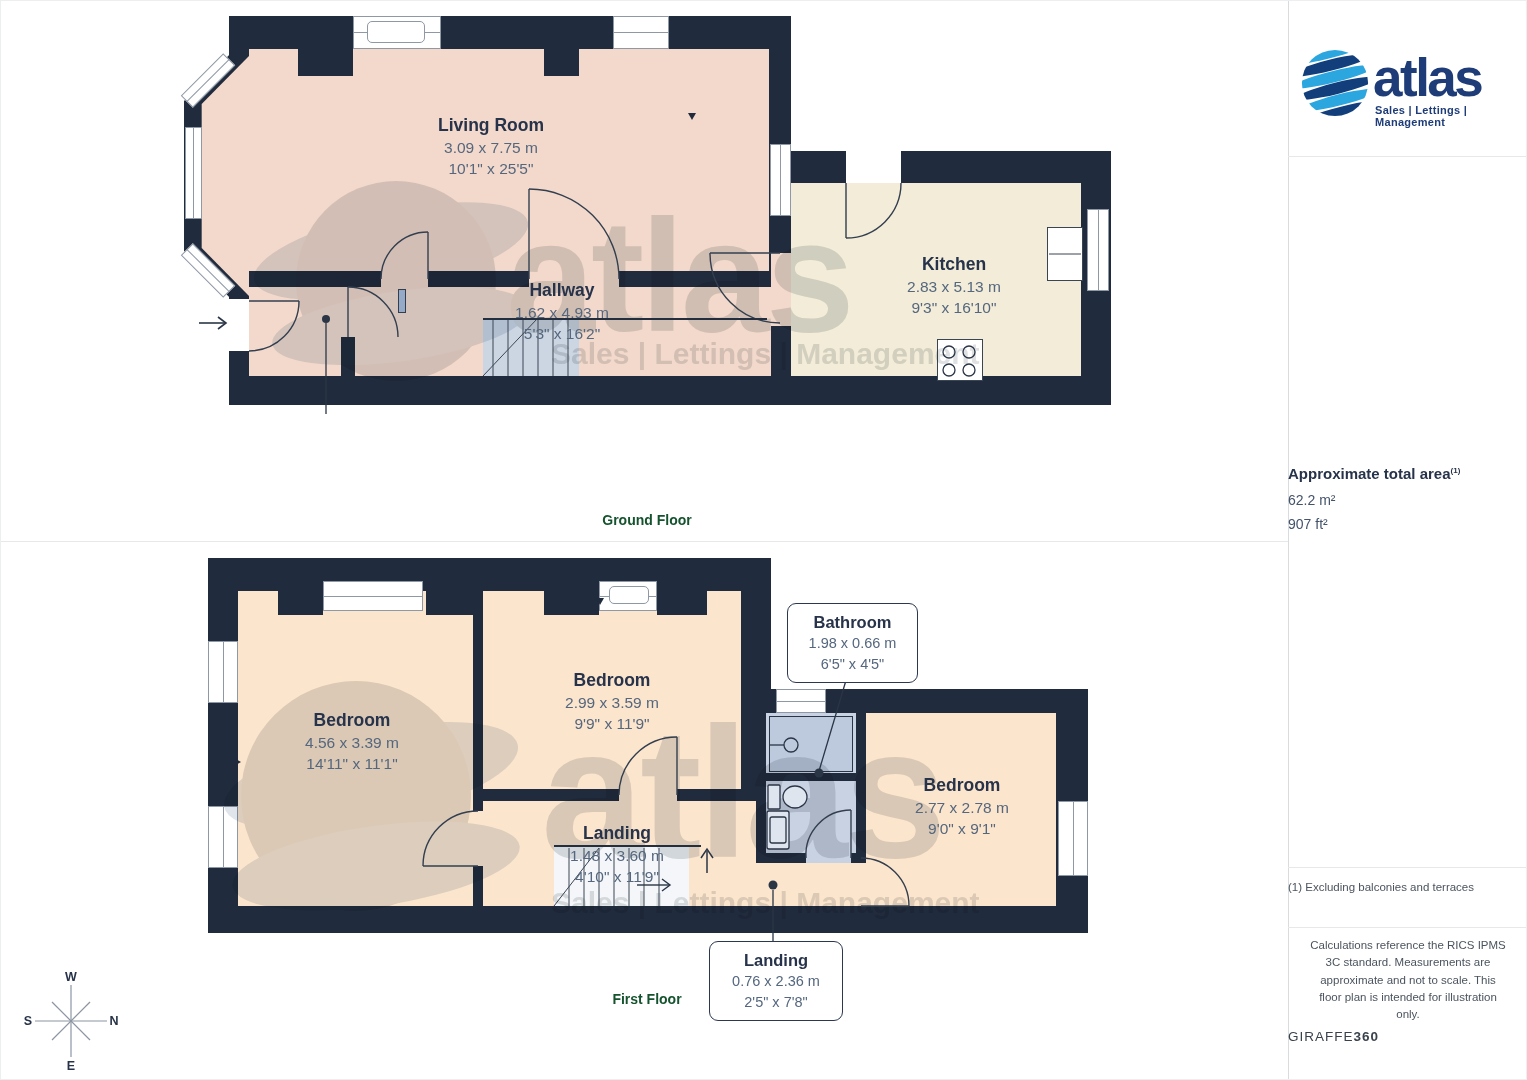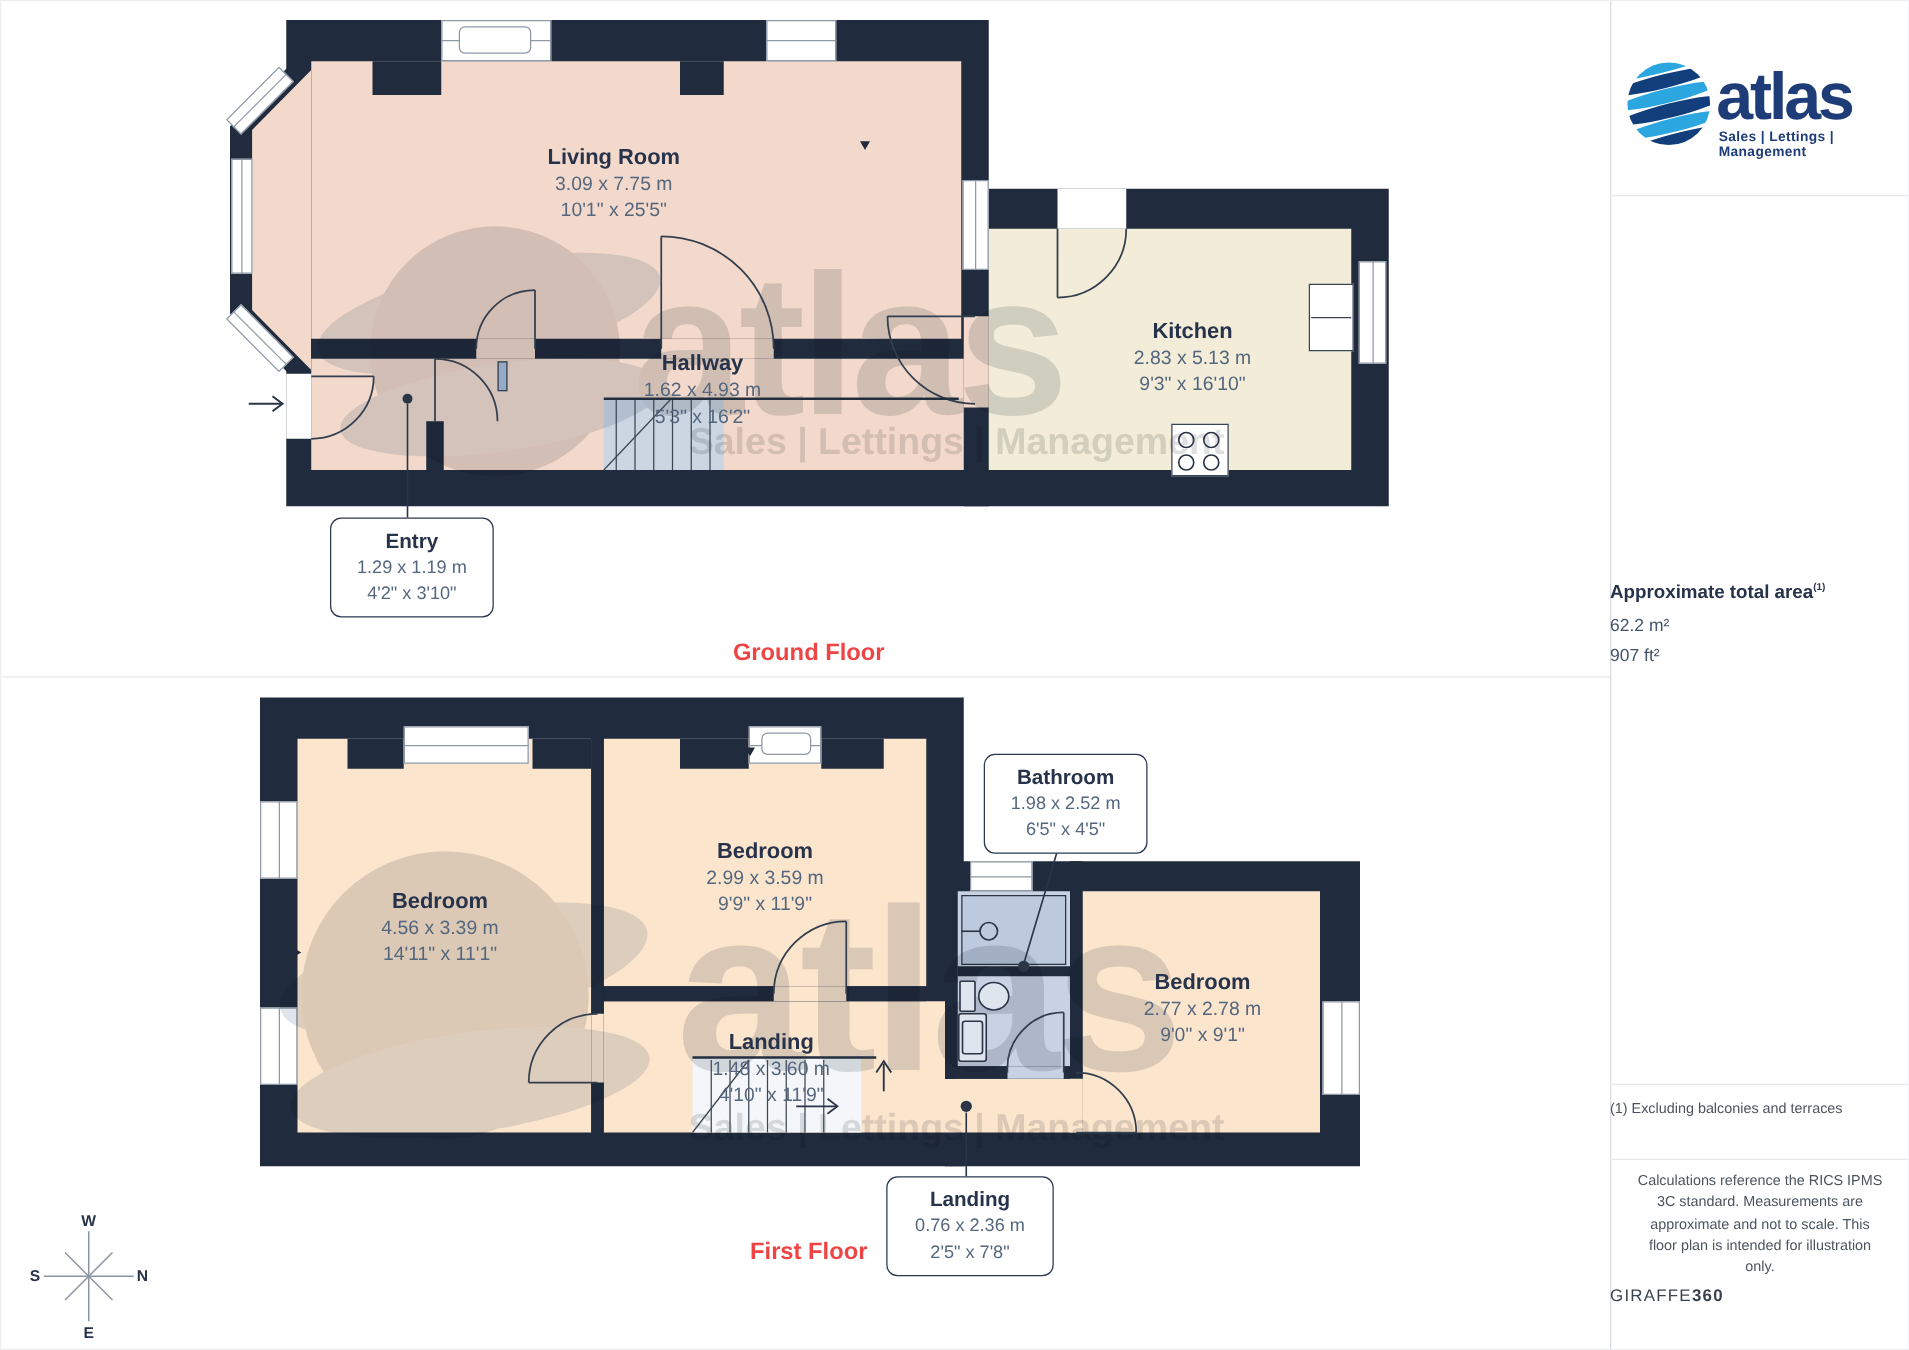--- a/index.html
+++ b/index.html
@@ -24,21 +24,21 @@
   .wm-circle{position:absolute;border-radius:50%;background:#c2c7cb;}
   .wm-leaf{position:absolute;border-radius:50%;background:#c5d0da;}
   .wm-name{position:absolute;font-weight:700;color:#c0c4c8;letter-spacing:-4px;line-height:1;}
   .wm-tag{position:absolute;font-weight:700;color:#c2c6c9;}
   .room-label{position:absolute;text-align:center;z-index:30;}
   .rname{display:block;font-size:17.5px;font-weight:700;color:#27334a;line-height:1.3;}
   .rdim{display:block;font-size:15.5px;color:#55677e;line-height:1.4;}
   .callout{position:absolute;background:#fff;border:1.6px solid #2b3850;border-radius:9px;text-align:center;padding:8px 2px;z-index:40;}
   .callout .rname{font-size:16.5px;}
   .callout .rdim{font-size:14.5px;}
-  .floor-label{position:absolute;text-align:center;font-size:19px;font-weight:700;color:#ef4444;z-index:30;}
+  .floor-label{position:absolute;text-align:center;font-size:14px;font-weight:700;color:#14532d;z-index:30;}
   .hr-main{position:absolute;left:0;top:540px;width:1287px;height:1px;background:#e6e8ea;z-index:5;}
   .sidebar{position:absolute;left:1287px;top:0;width:240px;height:1080px;background:#fff;border-left:1px solid #d9dcdf;box-sizing:border-box;}
   .sb-div{position:absolute;left:0;width:240px;height:1px;background:#e6e8ea;}
   .logo-name{position:absolute;left:1372px;top:50px;font-size:53px;font-weight:700;color:#1e3c78;letter-spacing:-2.5px;line-height:1;z-index:50;}
   .logo-tag{position:absolute;left:1374px;top:103px;font-size:11px;font-weight:700;color:#1e3c78;letter-spacing:.3px;z-index:50;}
   .sb-center{position:absolute;left:1287px;width:240px;text-align:left;}
   .area-head{top:464px;font-size:15px;font-weight:700;color:#27334a;}
   .area-head sup{font-size:8px;}
   .area-val{font-size:14px;color:#43536a;}
   .sb-small{font-size:11.5px;color:#4b545e;line-height:1.5;}
@@ -246,28 +246,23 @@
     <span class="rname">Bedroom</span>
     <span class="rdim">2.77 x 2.78 m</span>
     <span class="rdim">9'0" x 9'1"</span>
   </div>
   <div class="room-label" style="left:516px;top:821px;width:200px">
     <span class="rname">Landing</span>
     <span class="rdim">1.48 x 3.60 m</span>
     <span class="rdim">4'10" x 11'9"</span>
   </div>
 
-  <div class="callout" style="left:263px;top:413px;width:125px">
-    <span class="rname">Entry</span>
-    <span class="rdim">1.29 x 1.19 m</span>
-    <span class="rdim">4'2" x 3'10"</span>
-  </div>
   <div class="callout" style="left:786px;top:602px;width:125px">
     <span class="rname">Bathroom</span>
-    <span class="rdim">1.98 x 2.52 m</span>
+    <span class="rdim">1.98 x 0.66 m</span>
     <span class="rdim">6'5" x 4'5"</span>
   </div>
   <div class="callout" style="left:708px;top:940px;width:128px">
     <span class="rname">Landing</span>
     <span class="rdim">0.76 x 2.36 m</span>
     <span class="rdim">2'5" x 7'8"</span>
   </div>
 
   <div class="floor-label" style="left:546px;top:511px;width:200px">Ground Floor</div>
   <div class="floor-label" style="left:546px;top:990px;width:200px">First Floor</div>

